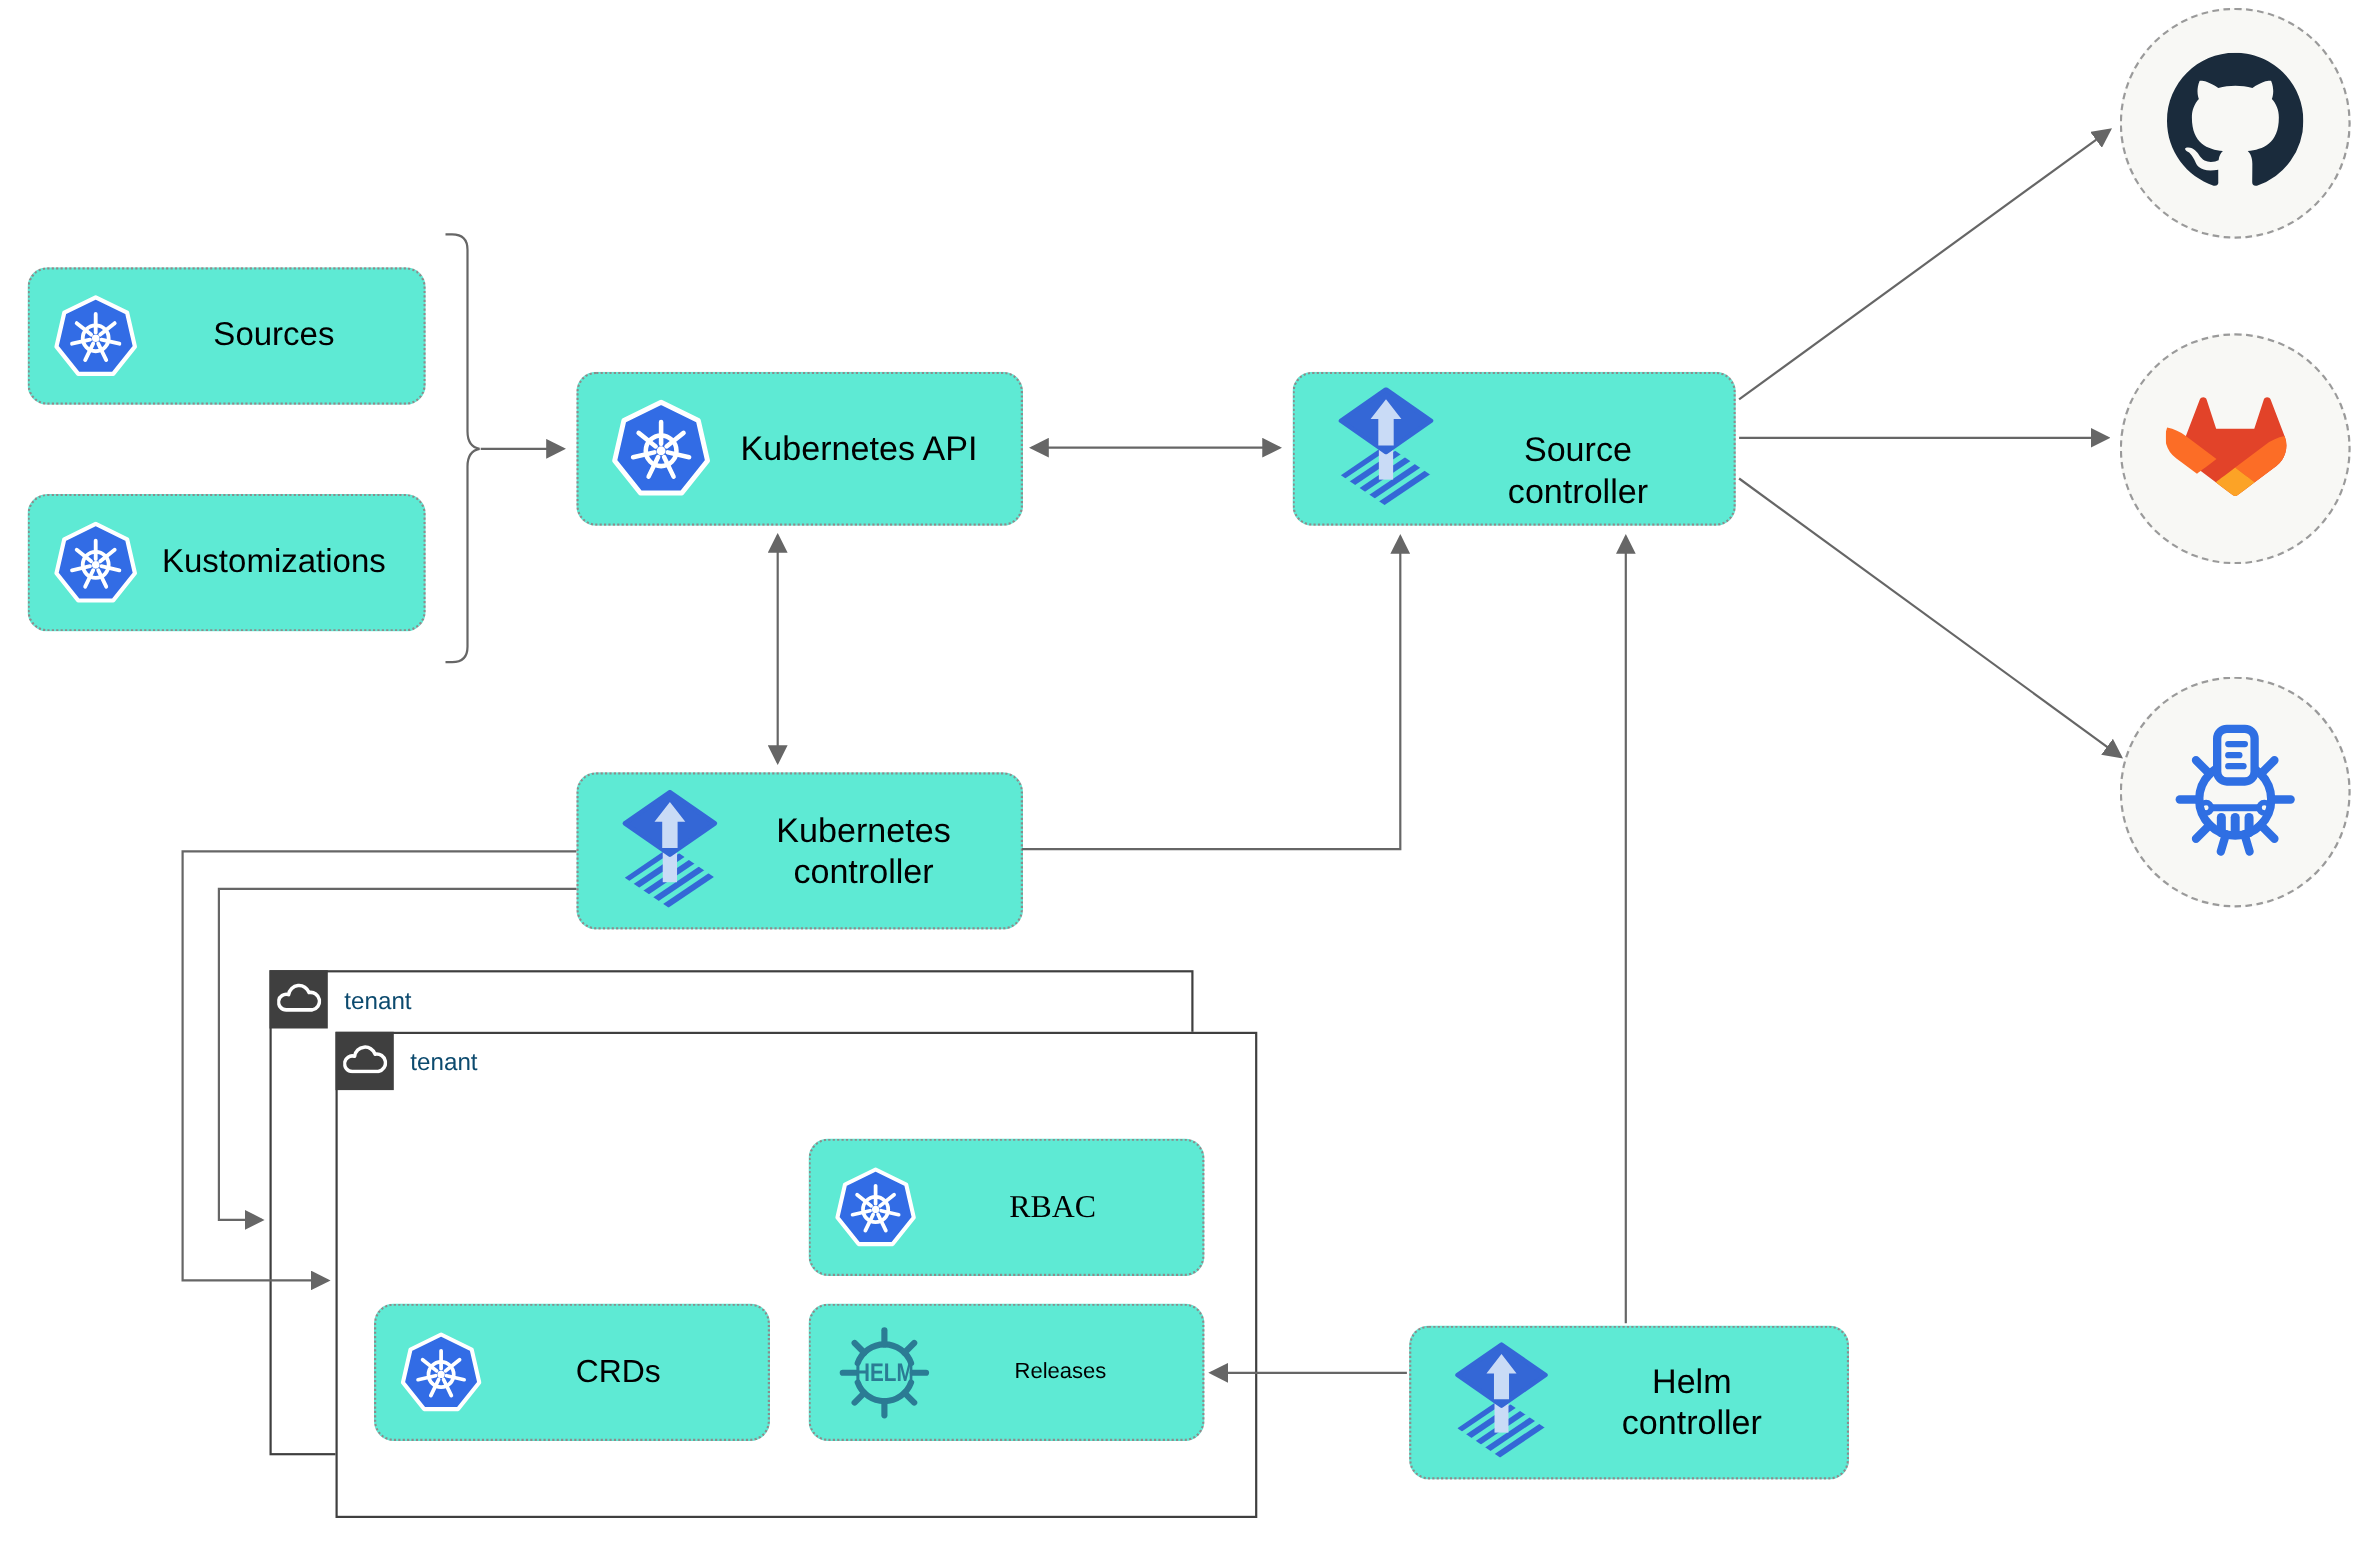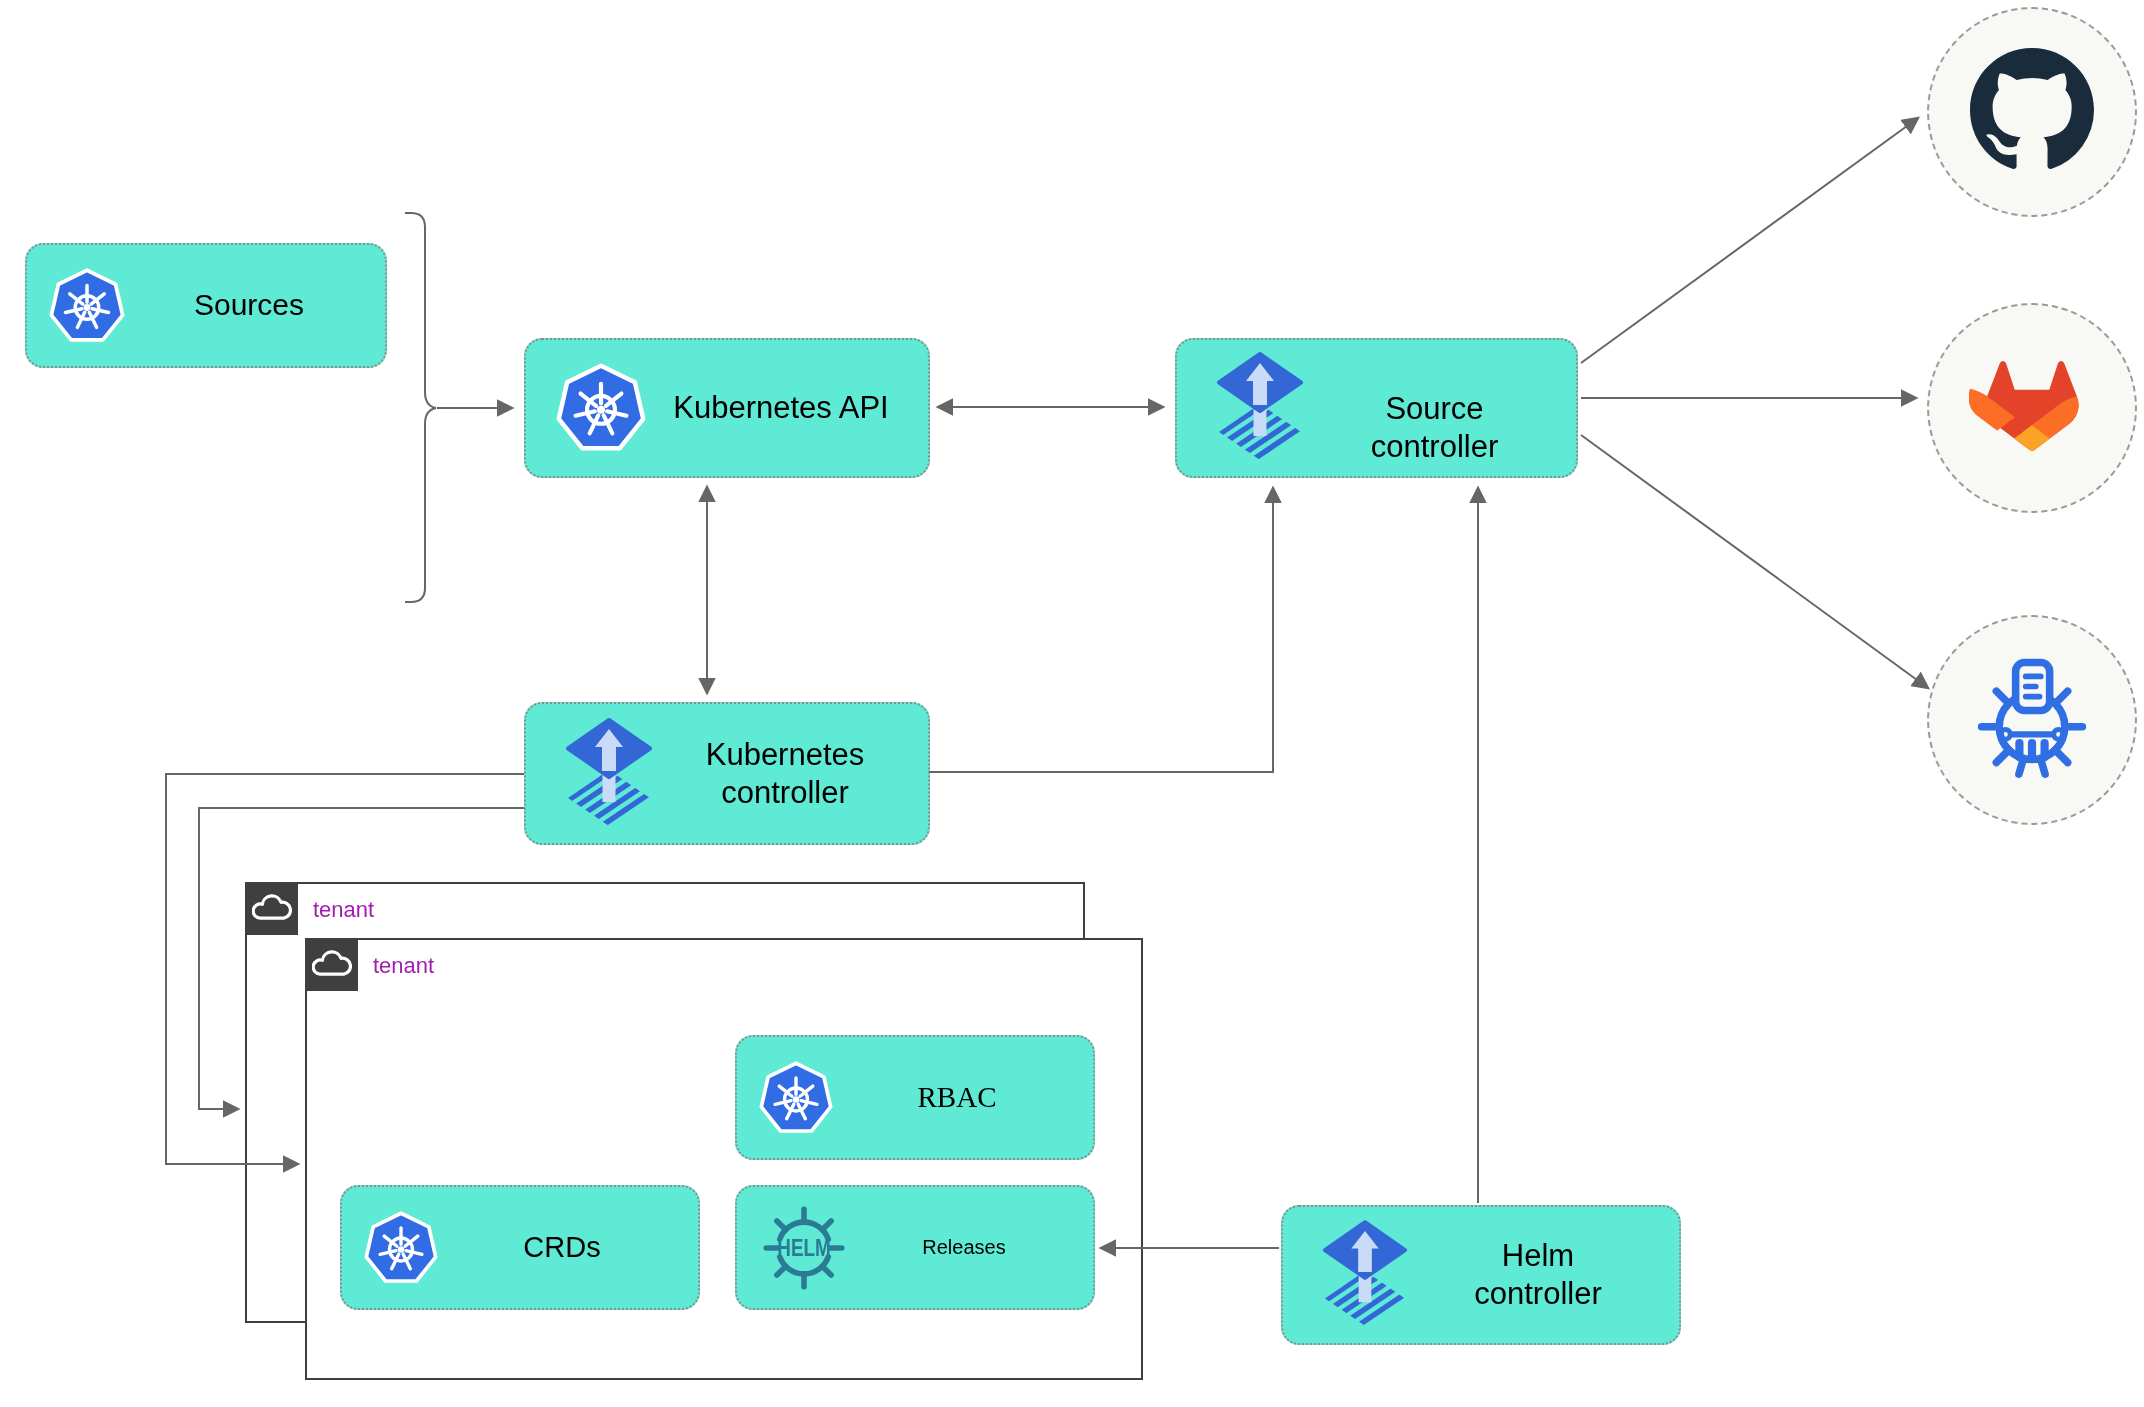--- a/index.html
+++ b/index.html
@@ -9,21 +9,21 @@
         border:2px dotted #8c8c8c;border-radius:18px;box-sizing:border-box;z-index:3;}
   .node .icon{flex:none;display:flex;align-items:center;justify-content:center;}
   .node .label{flex:1;text-align:center;font-size:30px;color:#000;white-space:pre-line;
                line-height:1.22;padding-right:12px;}
 
   .group{position:absolute;background:#ffffff;border:2px solid #3f3f3f;box-sizing:border-box;}
   .group-back{z-index:1;}
   .group-front{z-index:2;}
   .group .tab{position:absolute;top:-2px;left:-2px;width:53px;height:53px;background:#3f3f3f;
               display:flex;align-items:center;justify-content:center;}
-  .group .gl{position:absolute;left:66px;top:13px;font-size:22px;color:#a21caf;}
+  .group .gl{position:absolute;left:66px;top:13px;font-size:22px;color:#0c4a6e;}
 
   .endpoint{position:absolute;width:210px;height:210px;border:2px dashed #9a9a9a;border-radius:50%;
             background:#f8f8f5;box-sizing:border-box;display:flex;align-items:center;
             justify-content:center;z-index:3;}
 
   svg.overlay{position:absolute;left:0;top:0;z-index:9;pointer-events:none;}
   .edge{stroke:#666666;stroke-width:2;fill:none;}
 </style>
 </head>
 <body>
@@ -65,20 +65,39 @@
           <line x1="47" y1="58.3" x2="37.4" y2="78.1"></line>
             <line x1="43.2" y1="53.6" x2="21.7" y2="58.5"></line>
           <line x1="44.5" y1="47.6" x2="27.3" y2="33.9"></line>
         </g>
         <circle cx="50" cy="52" r="4.5" fill="#fff"></circle>
       </svg>
     </span>
     <span class="label">Sources</span>
   </div>
 
+  <div class="node" style="left:25px;top:449px;width:362px;height:125px;">
+    <span class="icon" style="margin-left:22px;">
+      <svg viewBox="0 0 100 100" width="76" height="76">
+        <polygon points="50,3 87.6,21.4 96.9,62 70.9,94.6 29.1,94.6 3.1,62 12.4,21.4" fill="#326ce5" stroke="#fff" stroke-width="5" stroke-linejoin="round"></polygon>
+        <g stroke="#fff" stroke-width="4.6" stroke-linecap="round" fill="none">
+          <circle cx="50" cy="52" r="15.5"></circle>
+          <line x1="50" y1="45" x2="50" y2="23"></line>
+            <line x1="55.5" y1="47.6" x2="72.7" y2="33.9"></line>
+          <line x1="56.8" y1="53.6" x2="78.3" y2="58.5"></line>
+            <line x1="53" y1="58.3" x2="62.6" y2="78.1"></line>
+          <line x1="47" y1="58.3" x2="37.4" y2="78.1"></line>
+            <line x1="43.2" y1="53.6" x2="21.7" y2="58.5"></line>
+          <line x1="44.5" y1="47.6" x2="27.3" y2="33.9"></line>
+        </g>
+        <circle cx="50" cy="52" r="4.5" fill="#fff"></circle>
+      </svg>
+    </span>
+    <span class="label">Kustomizations</span>
+  </div>
 
   <div class="node" style="left:524px;top:338px;width:406px;height:140px;">
     <span class="icon" style="margin-left:30px;">
       <svg viewBox="0 0 100 100" width="90" height="90">
         <polygon points="50,3 87.6,21.4 96.9,62 70.9,94.6 29.1,94.6 3.1,62 12.4,21.4" fill="#326ce5" stroke="#fff" stroke-width="5" stroke-linejoin="round"></polygon>
         <g stroke="#fff" stroke-width="4.6" stroke-linecap="round" fill="none">
           <circle cx="50" cy="52" r="15.5"></circle>
           <line x1="50" y1="45" x2="50" y2="23"></line>
             <line x1="55.5" y1="47.6" x2="72.7" y2="33.9"></line>
           <line x1="56.8" y1="53.6" x2="78.3" y2="58.5"></line>

